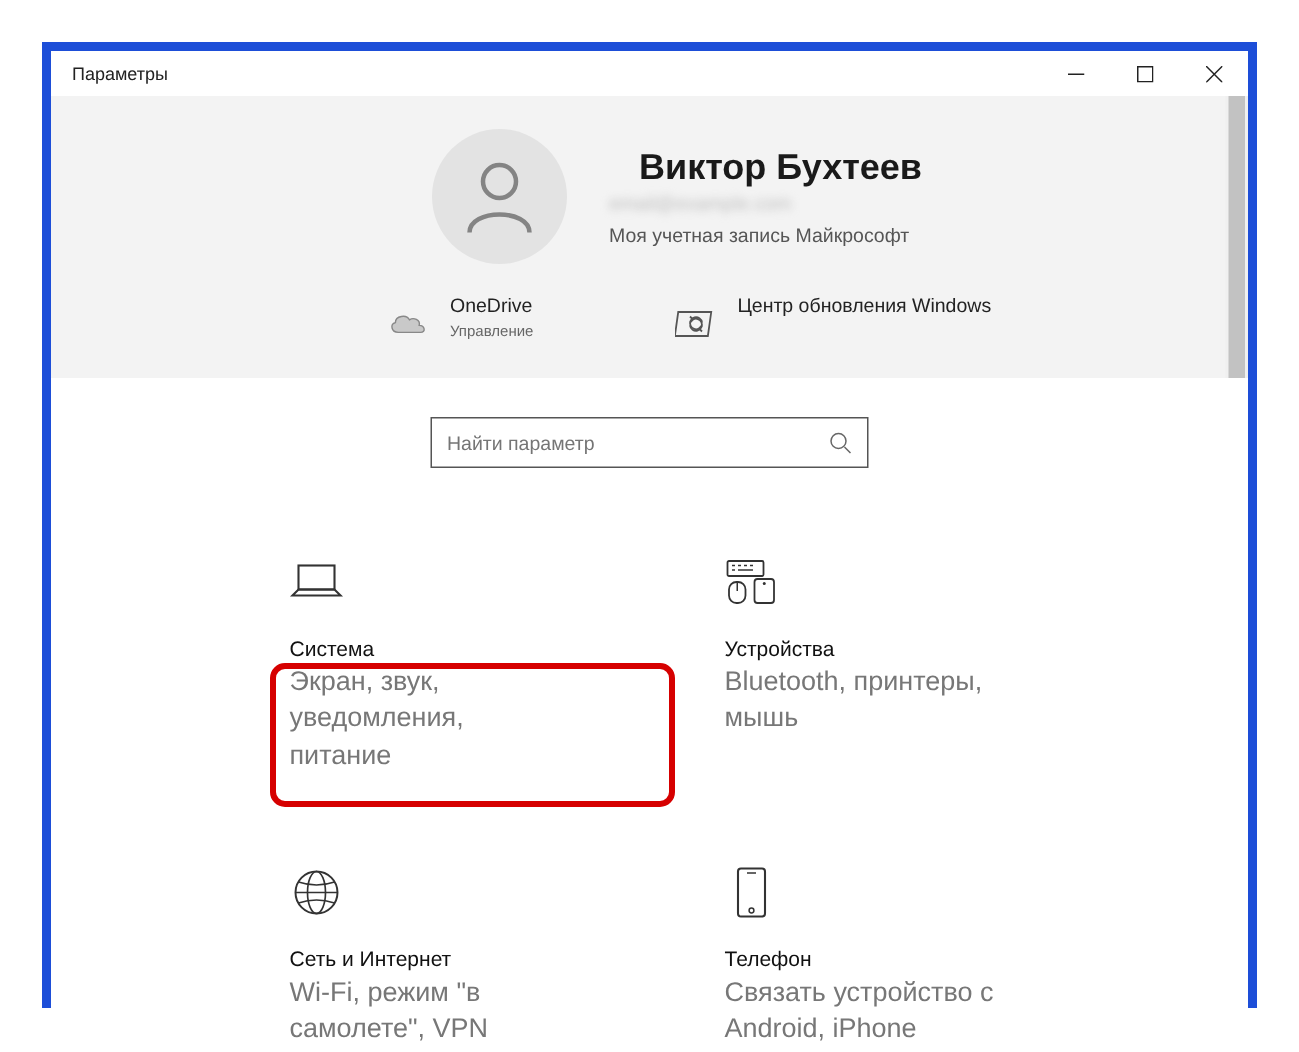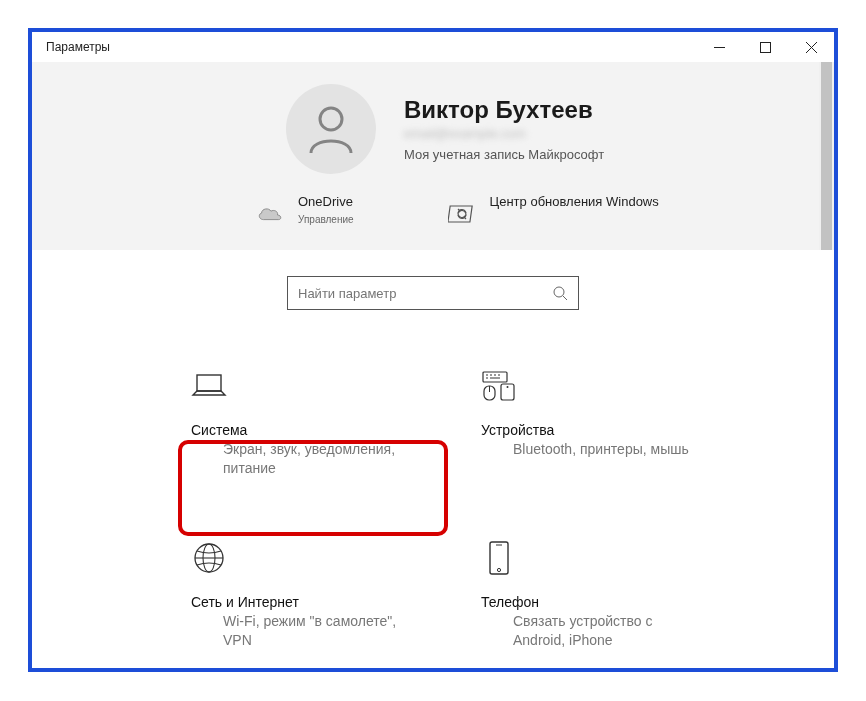--- a/index.html
+++ b/index.html
@@ -10,21 +10,21 @@
     height: 701px;
     overflow: hidden;
     position: relative;
   }
   .window {
     position: absolute;
     left: 28px;
     top: 28px;
     width: 810px;
     height: 644px;
-    border: 4px solid #1d4ed8;
+    border: 6px solid #1d4ed8;
     background: #fff;
     display: flex;
     flex-direction: column;
   }
   .titlebar {
     height: 30px;
     display: flex;
     align-items: center;
     padding-left: 14px;
     font-size: 12px;
@@ -59,20 +59,21 @@
     background: #e3e3e3;
     display: flex;
     align-items: center;
     justify-content: center;
   }
   .profile-info h2 {
     font-size: 24px;
     font-weight: 600;
     color: #1a1a1a;
     margin-bottom: 2px;
+    margin-left: 20px;
   }
   .profile-info .email {
     font-size: 13px;
     color: #bdbdbd;
     filter: blur(3px);
     user-select: none;
     margin-bottom: 6px;
   }
   .profile-info .account-link {
     font-size: 13px;
@@ -157,25 +158,24 @@
     justify-content: center;
     flex-shrink: 0;
     margin-top: 4px;
   }
   .cat-text .title {
     font-size: 14px;
     color: #111;
     margin-bottom: 2px;
   }
   .cat-text .sub {
-    font-size: 14px;
+    font-size: 18px;
     color: #777;
     line-height: 1.35;
     max-width: 180px;
-    margin-left: 32px;
   }
   .highlight-box {
     position: absolute;
     border: 4px solid #d60000;
     border-radius: 10px;
     left: 146px;
     top: 408px;
     width: 270px;
     height: 96px;
     pointer-events: none;

